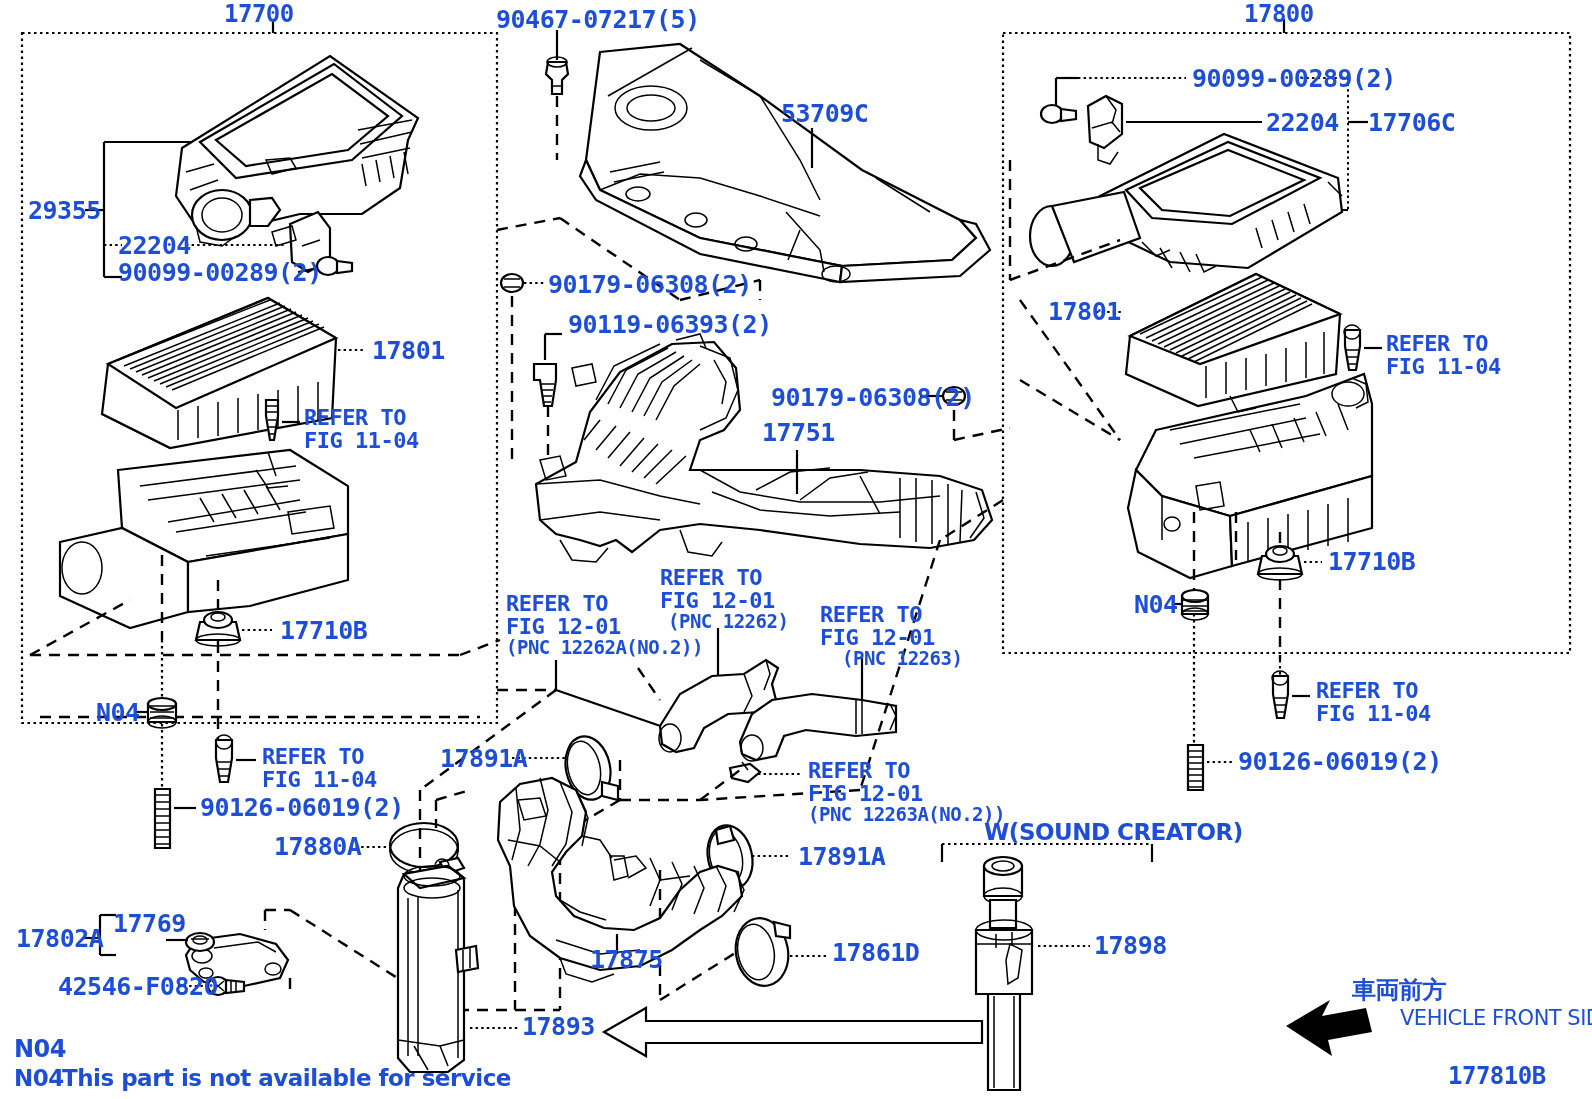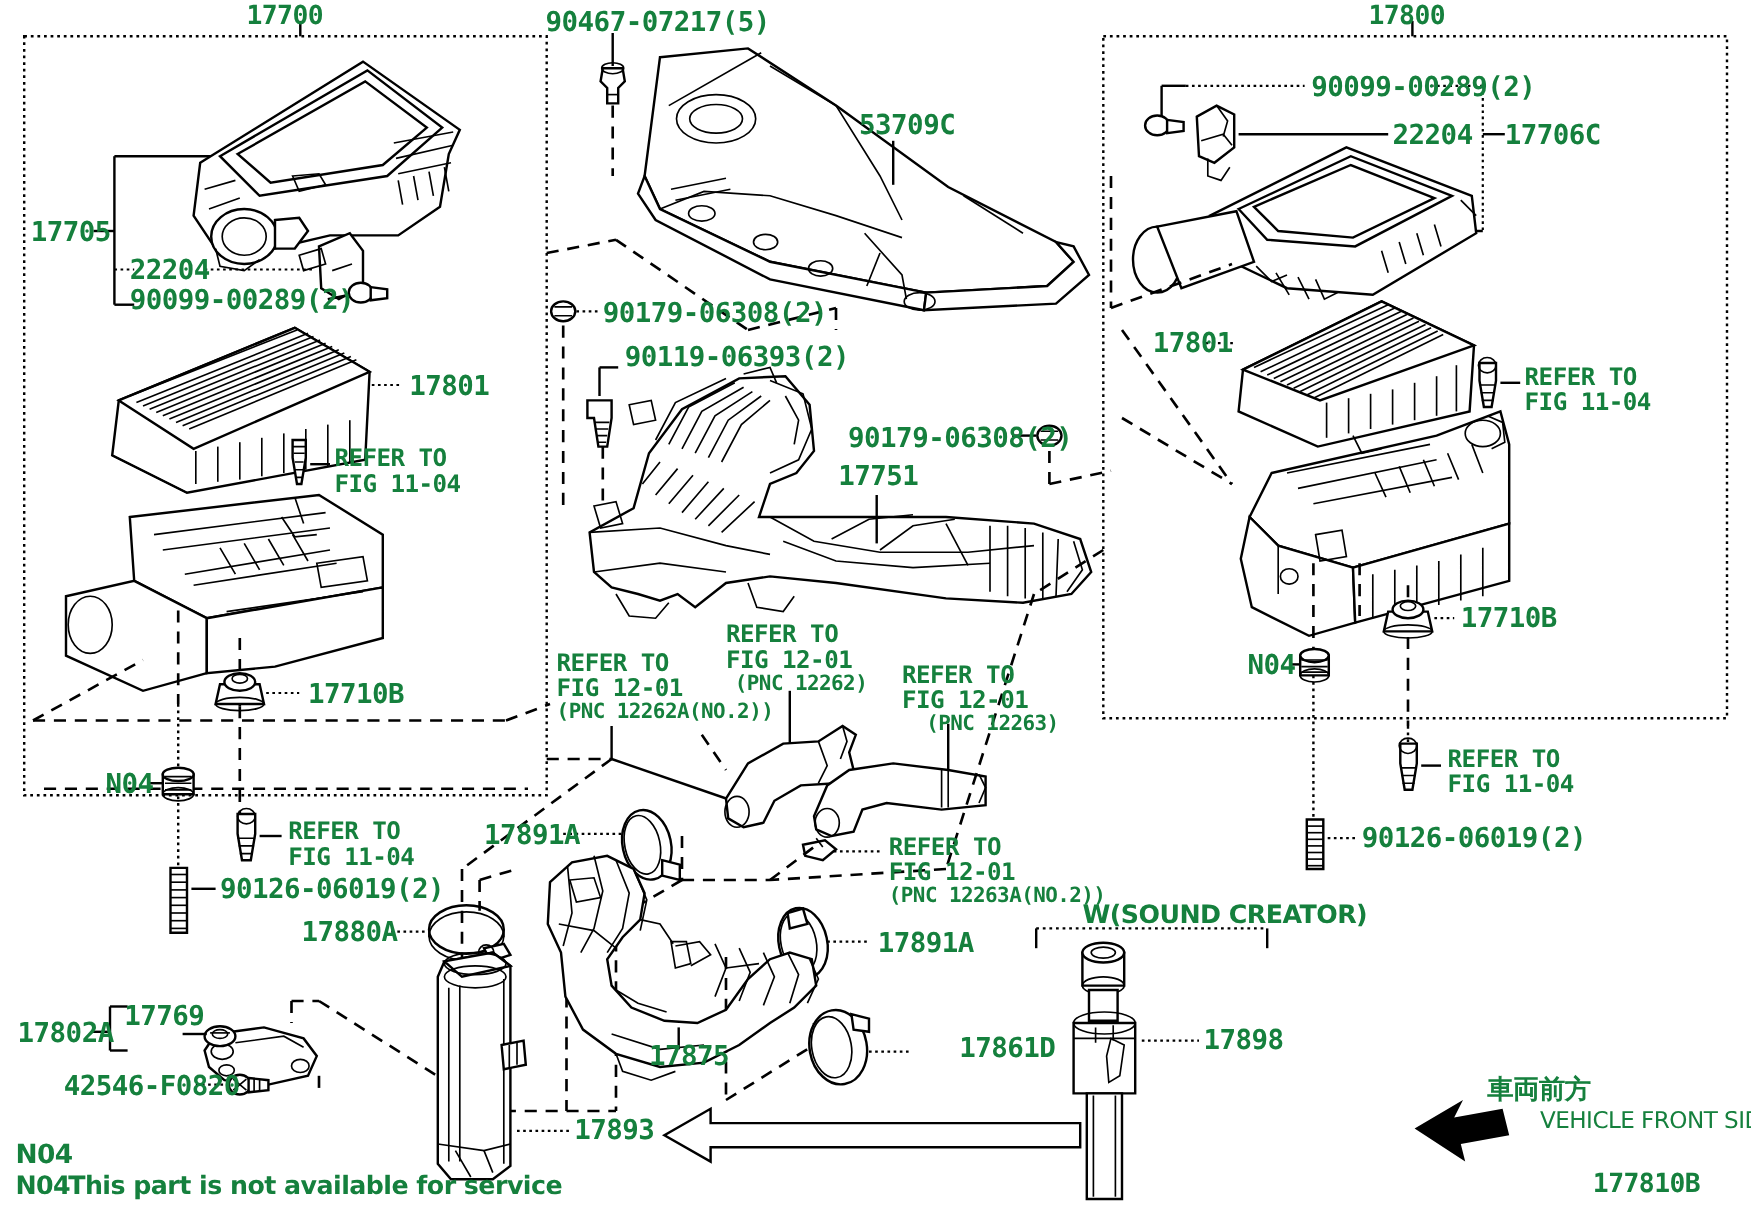--- a/index.html
+++ b/index.html
@@ -26,21 +26,21 @@
     width: 1592px; height: 1099px;
     pointer-events: none;
   }
   .lbl {
     position: absolute;
     font-family: "DejaVu Sans Mono", "Liberation Mono", monospace;
     font-weight: bold;
     white-space: pre;
     letter-spacing: -0.5px;
     line-height: 1.08;
-    color: #15803d;
+    color: #1d4ed8;
   }
   .lbl.n   { font-size: 25px; }
   .lbl.xs  { font-size: 19px; }
   .lbl.ref { font-size: 22px; line-height: 1.2; text-align: right; }
   .lbl.jp  { font-family: "DejaVu Sans", "Liberation Sans", sans-serif; font-size: 24px; font-weight: bold; }
   .lbl.en  { font-family: "DejaVu Sans", "Liberation Sans", sans-serif; font-size: 23px; font-weight: bold; }
   .lbl.vf  { font-family: "DejaVu Sans", "Liberation Sans", sans-serif; font-size: 21px; font-weight: normal; margin-left: 48px; }
   .lbl.code{ font-size: 24px; font-weight: bold; }
 </style>
 </head>
@@ -675,21 +675,21 @@
     <g>
         <path class="lead" d="M1207 762 L1234 762"></path>
       </g>
 
     <g>
       <path class="blk" d="M1286 1026 L1330 1000 L1322 1016 L1366 1008 L1372 1032 L1328 1040 L1332 1056 Z"></path>
     </g>
   </svg>
 
   <div class="lbl code" style="left:224px; top:2px;">17700</div>
-  <div class="lbl n" style="left:28px;  top:197px;">17705</div>
+  <div class="lbl n" style="left:28px;  top:197px;">29355</div>
   <div class="lbl n" style="left:118px; top:232px;">22204</div>
   <div class="lbl n" style="left:118px; top:259px;">90099-00289(2)</div>
   <div class="lbl n" style="left:372px; top:337px;">17801</div>
   <div class="lbl ref" style="left:304px; top:405px;">REFER TO</div>
   <div class="lbl ref" style="left:304px; top:428px;">FIG 11-04</div>
   <div class="lbl n" style="left:280px; top:617px;">17710B</div>
   <div class="lbl n" style="left:96px;  top:699px;">N04</div>
   <div class="lbl ref" style="left:262px; top:744px;">REFER TO</div>
   <div class="lbl ref" style="left:262px; top:767px;">FIG 11-04</div>
   <div class="lbl n" style="left:200px; top:794px;">90126-06019(2)</div>
@@ -721,21 +721,21 @@
   <div class="lbl ref" style="left:820px; top:625px;">FIG 12-01</div>
   <div class="lbl xs" style="left:824px; top:648px;margin-left:18px;">(PNC 12263)</div>
 
   <div class="lbl ref" style="left:808px; top:758px;">REFER TO</div>
   <div class="lbl ref" style="left:808px; top:781px;">FIG 12-01</div>
   <div class="lbl xs" style="left:808px; top:804px;">(PNC 12263A(NO.2))</div>
 
   <div class="lbl n" style="left:440px; top:745px;">17891A</div>
   <div class="lbl n" style="left:798px; top:843px;">17891A</div>
   <div class="lbl n" style="left:590px; top:946px;text-align:right;">17875</div>
-  <div class="lbl n" style="left:832px; top:939px;margin-left:40px;">17861D</div>
+  <div class="lbl n" style="left:832px; top:939px;">17861D</div>
   <div class="lbl n" style="left:522px; top:1013px;">17893</div>
   <div class="lbl en" style="left:938px; top:820px;margin-left:46px;">W(SOUND CREATOR)</div>
   <div class="lbl n" style="left:1094px; top:932px;">17898</div>
 
   <div class="lbl code" style="left:1244px; top:2px;">17800</div>
   <div class="lbl n" style="left:1192px; top:65px;">90099-00289(2)</div>
   <div class="lbl n" style="left:1266px; top:109px;">22204</div>
   <div class="lbl n" style="left:1368px; top:109px;">17706C</div>
   <div class="lbl n" style="left:1048px; top:298px;">17801</div>
   <div class="lbl ref" style="left:1386px; top:331px;">REFER TO</div>

